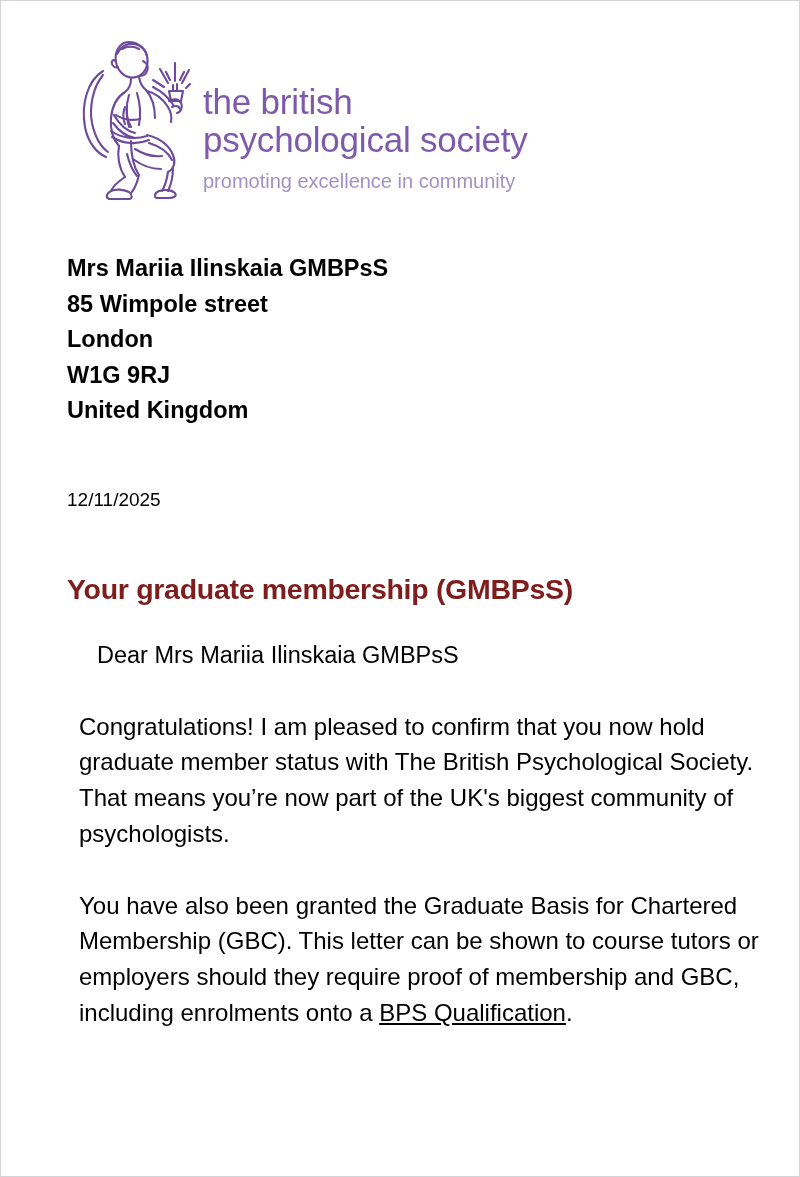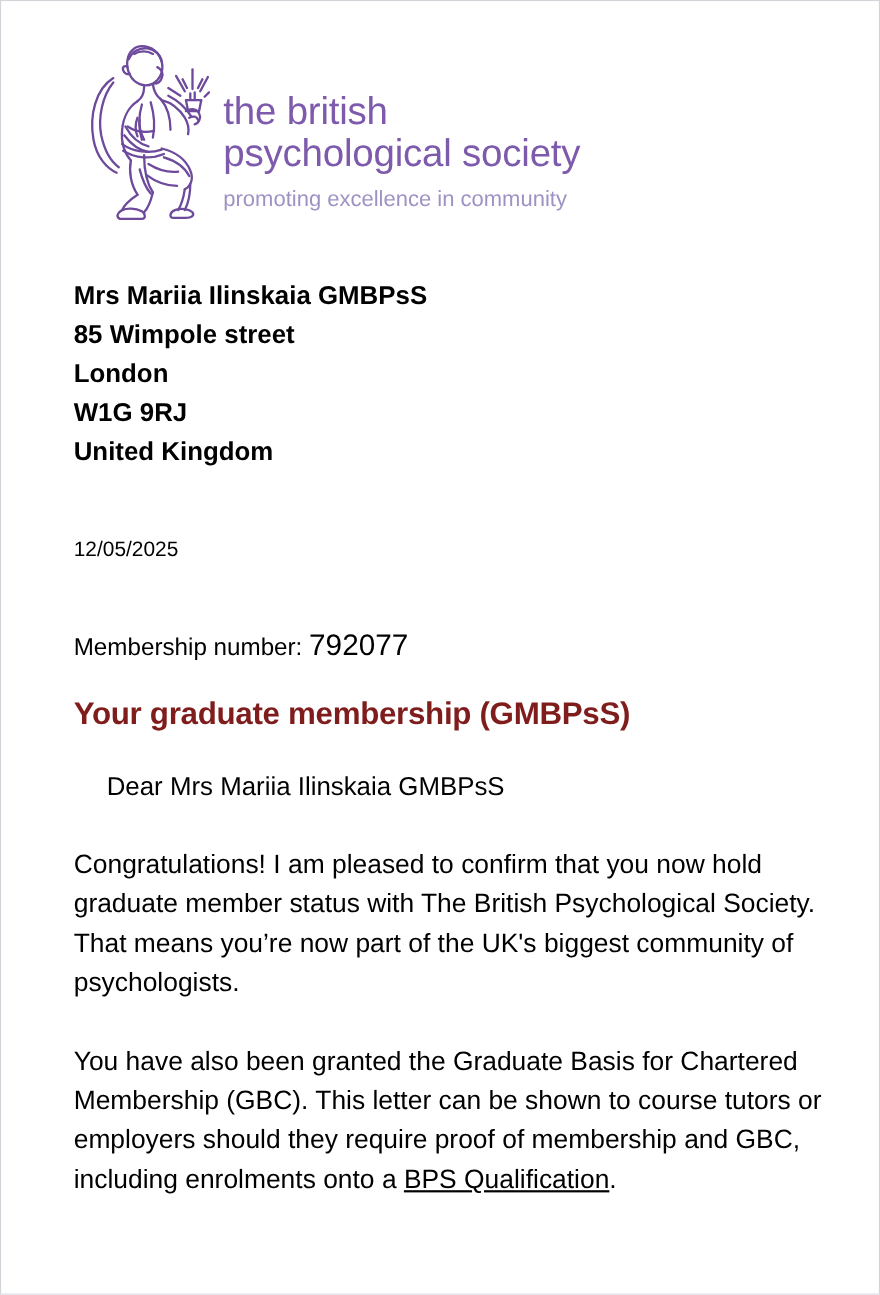--- a/index.html
+++ b/index.html
@@ -98,21 +98,21 @@
     line-height: 32px;
     color: #000000;
     margin-bottom: 38px;
     margin-left: 30px;
   }
 
   .para {
     font-size: 24px;
     line-height: 35.8px;
     color: #000000;
-    margin: 0 0 36px 0;
+    margin: 0 0 36px 12px;
     max-width: 715px;
   }
   .para:last-child { margin-bottom: 0; }
 
   a.doc-link {
     color: #000000;
     text-underline-offset: 2px;
   }
 </style>
 </head>
@@ -197,26 +197,22 @@
     </div>
 
     <div class="address">
       <div>Mrs Mariia Ilinskaia GMBPsS</div>
       <div>85 Wimpole street</div>
       <div>London</div>
       <div>W1G 9RJ</div>
       <div>United Kingdom</div>
     </div>
 
-    <div class="letter-date">12/05/2025</div>
-
-    <div class="member-line">
-      <span>Membership number:</span>
-      <span class="member-number">792077</span>
-    </div>
+    <div class="letter-date">12/11/2025</div>
+
 
     <h1 class="letter-heading">Your graduate membership (GMBPsS)</h1>
 
     <div class="salutation">Dear Mrs Mariia Ilinskaia GMBPsS</div>
 
     <p class="para">Congratulations! I am pleased to confirm that you now hold graduate member status with The British Psychological Society. That means you’re now part of the UK's biggest community of psychologists.</p>
 
     <p class="para"><span>You have also been granted the Graduate Basis for Chartered Membership (GBC). This letter can be shown to course tutors or employers should they require proof of membership and GBC, including enrolments onto a </span><a href="#" class="doc-link">BPS Qualification</a><span>.</span></p>
 
   </div>

